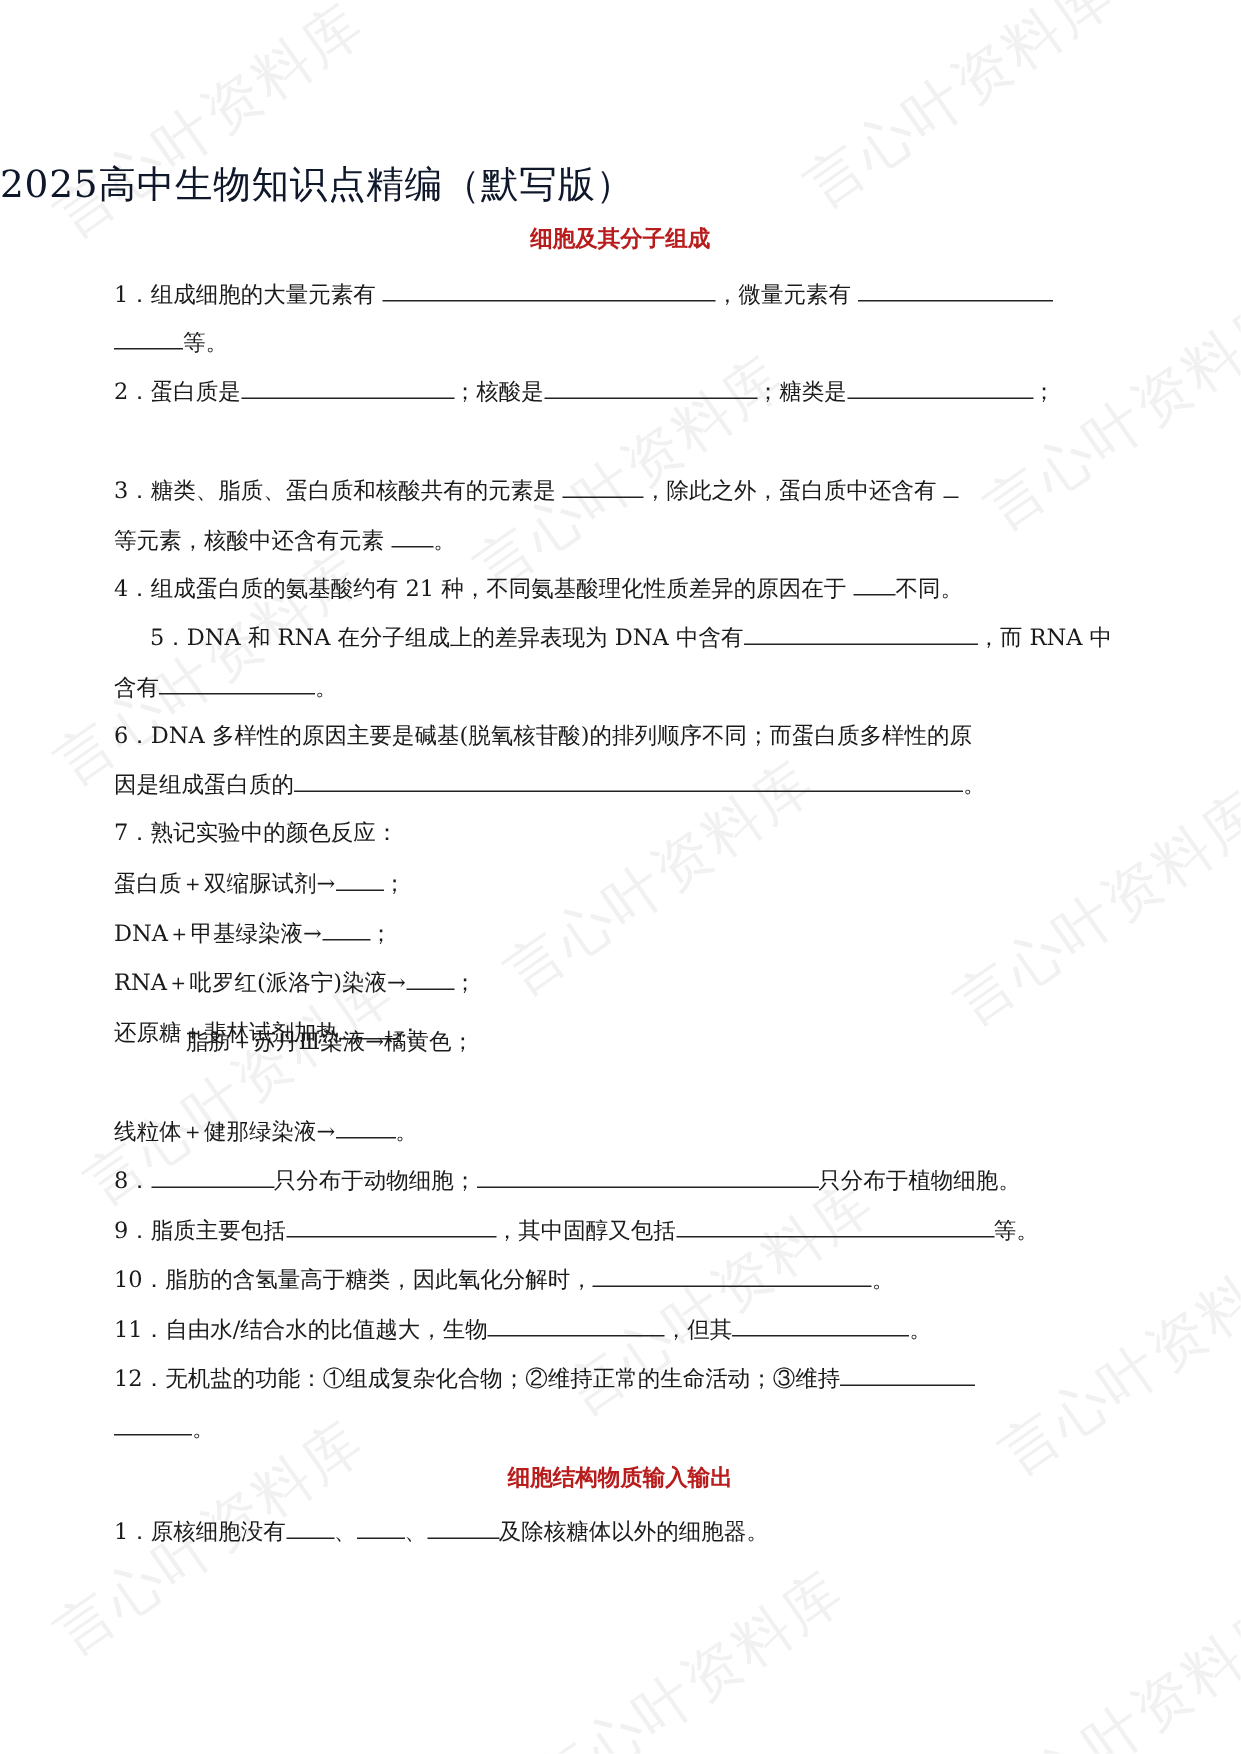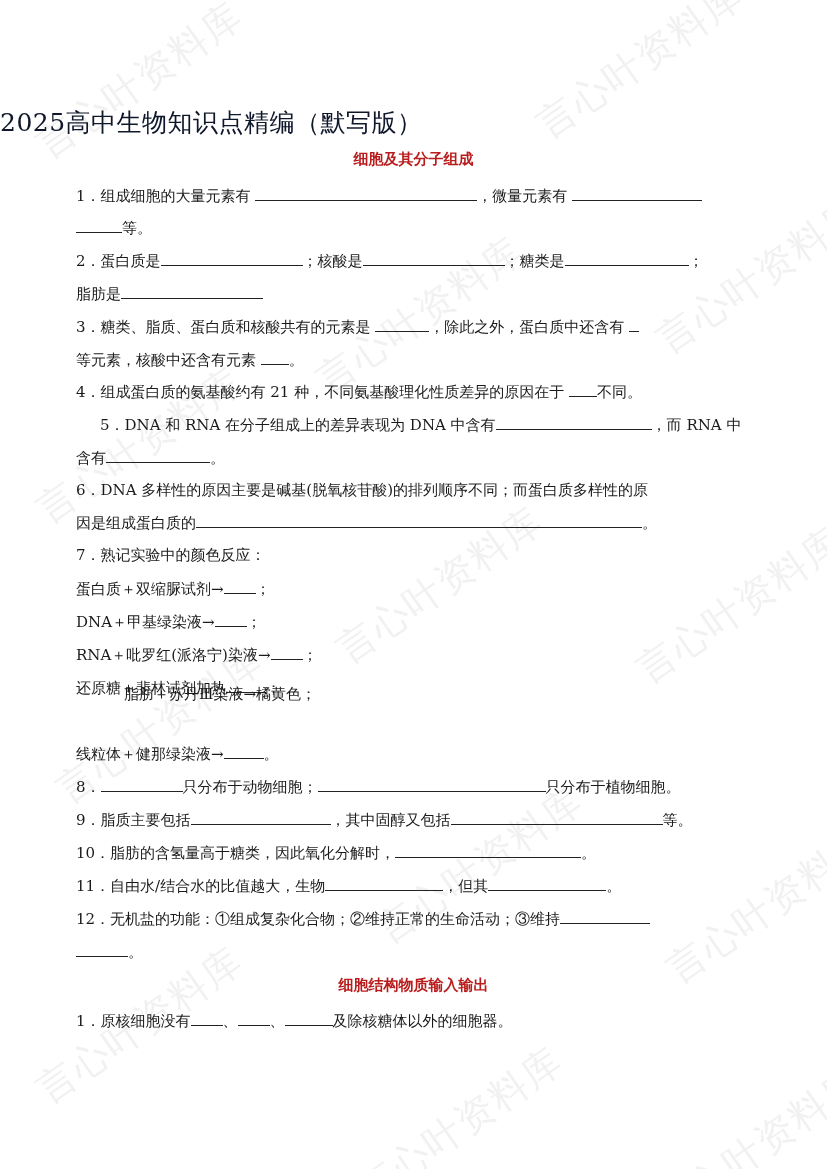--- a/index.html
+++ b/index.html
@@ -43,23 +43,20 @@
 
   <div class="line" style="top:185px;">
     <span>1．组成细胞的大量元素有 </span><span class="blank" style="width:222px"></span><span>，微量元素有 </span><span class="blank" style="width:130px"></span>
   </div>
   <div class="line" style="top:217px;">
     <span class="blank" style="width:46px"></span><span>等。</span>
   </div>
 
   <div class="line" style="top:250px;">
     <span>2．蛋白质是</span><span class="blank" style="width:142px"></span><span>；核酸是</span><span class="blank" style="width:142px"></span><span>；糖类是</span><span class="blank" style="width:124px"></span><span>；</span>
-  </div>
-  <div class="line" style="top:283px;">
-    <span>脂肪是</span><span class="blank" style="width:142px"></span>
   </div>
 
   <div class="line" style="top:316px;">
     <span>3．糖类、脂质、蛋白质和核酸共有的元素是 </span><span class="blank" style="width:54px"></span><span>，除此之外，蛋白质中还含有 </span><span class="blank" style="width:10px"></span>
   </div>
   <div class="line" style="top:349px;">
     <span>等元素，核酸中还含有元素 </span><span class="blank" style="width:28px"></span><span>。</span>
   </div>
 
   <div class="line" style="top:381px;">

